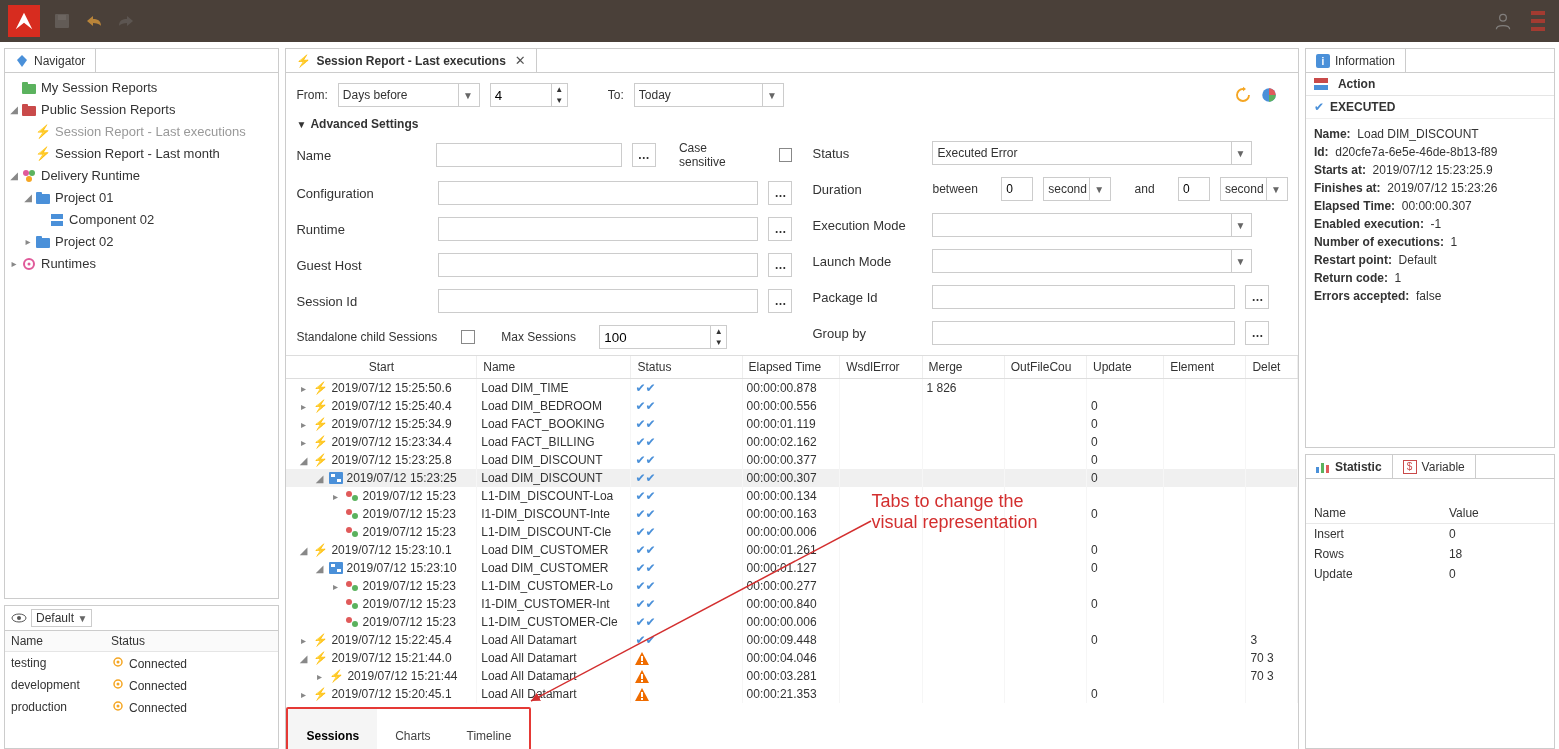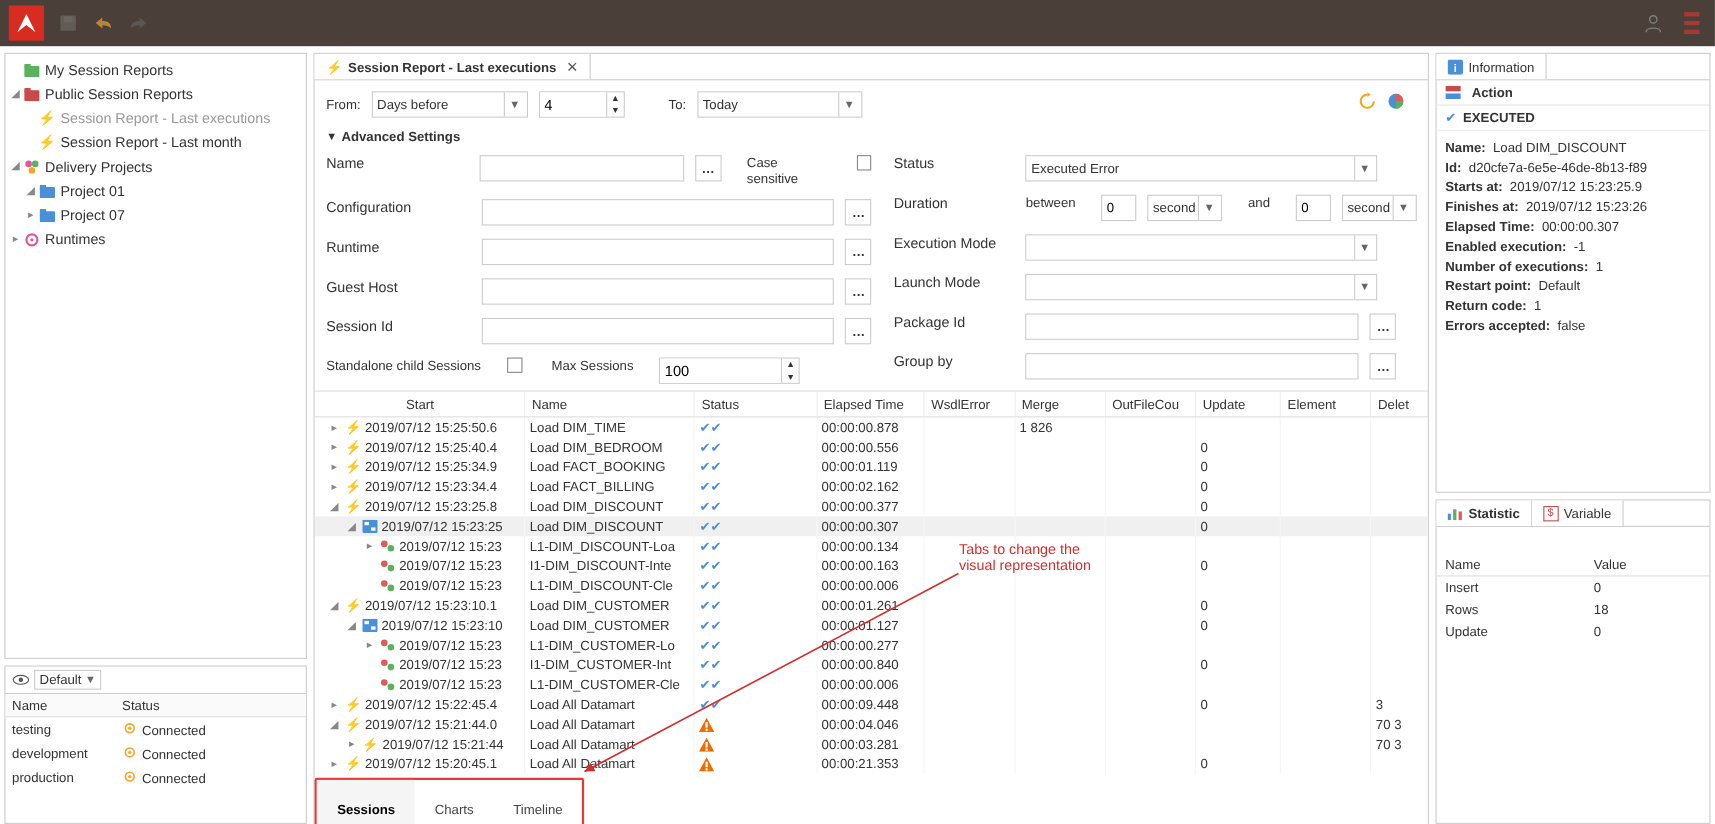--- a/index.html
+++ b/index.html
@@ -22,21 +22,21 @@
 .tree { padding: 4px 2px; font-size: 13px; line-height: 22px; overflow: hidden; }
 .tree-item { display: flex; align-items: center; white-space: nowrap; cursor: pointer; }
 .twisty { width: 14px; display: inline-block; text-align: center; color: #888; user-select: none; font-size: 10px; }
 .ti-icon { width: 16px; height: 16px; display: inline-flex; align-items: center; justify-content: center; margin-right: 4px; flex-shrink: 0; }
 .env-panel { flex: 0 0 auto; }
 .env-header { display: flex; align-items: center; border-bottom: 1px solid #ccc; padding: 3px 6px; gap: 4px; }
 .env-drop { border: 1px solid #ccc; padding: 1px 4px; display: inline-flex; align-items: center; font-size: 12px; }
 .env-table { width: 100%; border-collapse: collapse; font-size: 12px; }
 .env-table th, .env-table td { text-align: left; padding: 3px 6px; }
 .env-table th { border-bottom: 1px solid #e5e5e5; font-weight: 400; background: #fafafa; }
-.filter-row { display: flex; align-items: flex-start; padding: 6px 10px; gap: 10px; }
+.filter-row { display: flex; align-items: center; padding: 6px 10px; gap: 10px; }
 .filter-label { width: 132px; font-size: 13px; }
 .filter-input { border: 1px solid #ccc; height: 24px; padding: 0 4px; font-size: 12px; }
 .dropdown { border: 1px solid #ccc; height: 24px; display: inline-flex; align-items: center; padding: 0 4px; background: #fff; position: relative; }
 .dropdown .arrow { position: absolute; right: 2px; color: #666; border-left: 1px solid #ccc; padding: 0 4px; height: 100%; display: flex; align-items: center; font-size: 10px; }
 .spinner { border: 1px solid #ccc; height: 24px; display: inline-flex; align-items: center; }
 .spinner input { border: none; width: 60px; height: 22px; padding: 0 4px; }
 .spinner .sp-btns { border-left: 1px solid #ccc; width: 16px; height: 22px; display: flex; flex-direction: column; }
 .spinner .sp-btns div { flex: 1; text-align: center; font-size: 8px; line-height: 11px; cursor: pointer; color: #333; }
 .dots-btn { border: 1px solid #ccc; height: 24px; width: 24px; display: inline-flex; align-items: center; justify-content: center; font-weight: bold; cursor: pointer; }
 .adv-header { display: flex; align-items: center; padding: 4px 10px; font-weight: bold; color: #333; gap: 4px; }
@@ -51,21 +51,21 @@
 .bottom-tabs { border: 2px solid #e53935; border-radius: 2px; display: inline-flex; margin: 4px 0 4px 0; }
 .bottom-tab { padding: 20px 18px; cursor: pointer; color: #444; }
 .bottom-tab.active { font-weight: bold; color: #000; background: #f5f5f5; }
 .info-body { padding: 6px 8px; font-size: 12px; line-height: 18px; overflow: hidden; }
 .info-body .k { display: inline; font-weight: bold; }
 .action-sep { border-bottom: 1px solid #e5e5e5; padding: 4px 8px; display: flex; align-items: center; gap: 10px; }
 .action-hdr { display: flex; align-items: center; gap: 6px; padding: 4px 8px; border-bottom: 1px solid #eee; }
 .stat-table { width: 100%; border-collapse: collapse; font-size: 12px; }
 .stat-table th, .stat-table td { text-align: left; padding: 3px 8px; }
 .stat-table th { border-bottom: 1px solid #e8e8e8; font-weight: 400; }
-.annotation { position: absolute; color: #d32f2f; font-size: 13px; }
+.annotation { position: absolute; color: #d32f2f; font-size: 18px; }
 .arrow-line { position: absolute; }
 .gear-inline { display: inline-flex; width: 14px; height: 14px; align-items: center; justify-content: center; margin-right: 4px; }
 svg { display: block; }
 .chk { width: 14px; height: 14px; border: 1px solid #888; display: inline-block; vertical-align: middle; }
 </style>
 </head>
 <body>
 
 <div class="topbar">
   <div class="topbar-left">
@@ -105,20 +105,28 @@
           <rect y="16" width="26" height="4" fill="#c93a2e"></rect>
         </svg>
     </span>
   </div>
 </div>
 
 <div class="main">
 
   <div class="col-left">
     <div class="panel" style="flex:1;">
+      <div class="tab-strip">
+          <div class="tab">
+        <svg width="14" height="14">
+              <path fill="#4a90d9" d="M7 1 L12 6 L7 13 L2 6 Z"></path>
+            </svg>
+        <span>Navigator</span>
+      </div>
+        </div>
       <div class="tree">
         <div class="tree-item">
             <span class="twisty"></span>
             <span class="ti-icon">
               <svg width="14" height="12">
                 <rect x="0" y="2" width="14" height="10" fill="#5bb25e" rx="1"></rect>
                 <rect x="0" y="0" width="6" height="4" fill="#5bb25e" rx="1"></rect>
               </svg>
             </span>
             <span>My Session Reports</span>
@@ -143,41 +151,50 @@
           </div>
         <div class="tree-item">
             <span class="twisty">◢</span>
             <span class="ti-icon">
               <svg width="14" height="14">
                 <circle cx="4" cy="4" r="3" fill="#e05a9a"></circle>
                 <circle cx="10" cy="4" r="3" fill="#5bb25e"></circle>
                 <circle cx="7" cy="10" r="3" fill="#f5a623"></circle>
               </svg>
             </span>
-            <span>Delivery Projects</span>
+            <span>Delivery Runtime</span>
           </div>
         <div class="tree-item" style="padding-left:14px;">
             <span class="twisty">◢</span>
             <span class="ti-icon">
               <svg width="14" height="12">
                 <rect x="0" y="2" width="14" height="10" fill="#4a90d9" rx="1"></rect>
                 <rect x="0" y="0" width="6" height="4" fill="#4a90d9" rx="1"></rect>
               </svg>
             </span>
             <span>Project 01</span>
           </div>
+        <div class="tree-item" style="padding-left:42px;">
+            <span class="ti-icon">
+              <svg width="12" height="12">
+                <rect width="12" height="5" y="0" fill="#4a90d9"></rect>
+                <rect width="12" height="5" y="7" fill="#4a90d9"></rect>
+              </svg>
+            </span>
+            <span>Component 02</span>
+          </div>
         <div class="tree-item" style="padding-left:14px;">
             <span class="twisty">▸</span>
             <span class="ti-icon">
               <svg width="14" height="12">
                 <rect x="0" y="2" width="14" height="10" fill="#4a90d9" rx="1"></rect>
                 <rect x="0" y="0" width="6" height="4" fill="#4a90d9" rx="1"></rect>
               </svg>
             </span>
-            <span>Project 07</span>
+            <span>Project 02</span>
           </div>
         <div class="tree-item">
             <span class="twisty">▸</span>
             <span class="ti-icon">
               <svg width="14" height="14">
                 <circle cx="7" cy="7" r="5" fill="none" stroke="#e05a9a" stroke-width="2"></circle>
                 <circle cx="7" cy="7" r="1.5" fill="#e05a9a"></circle>
               </svg>
             </span>
             <span>Runtimes</span>

